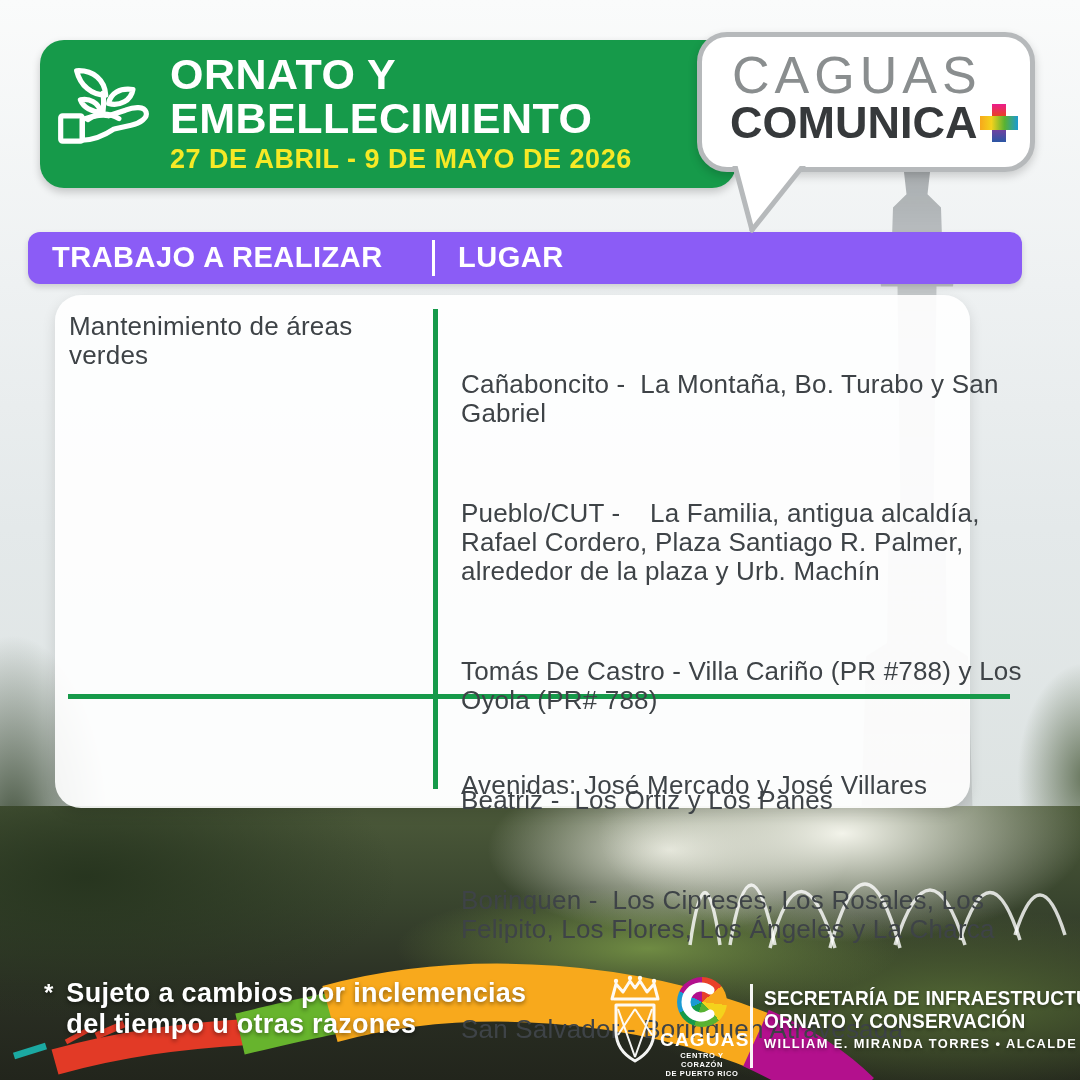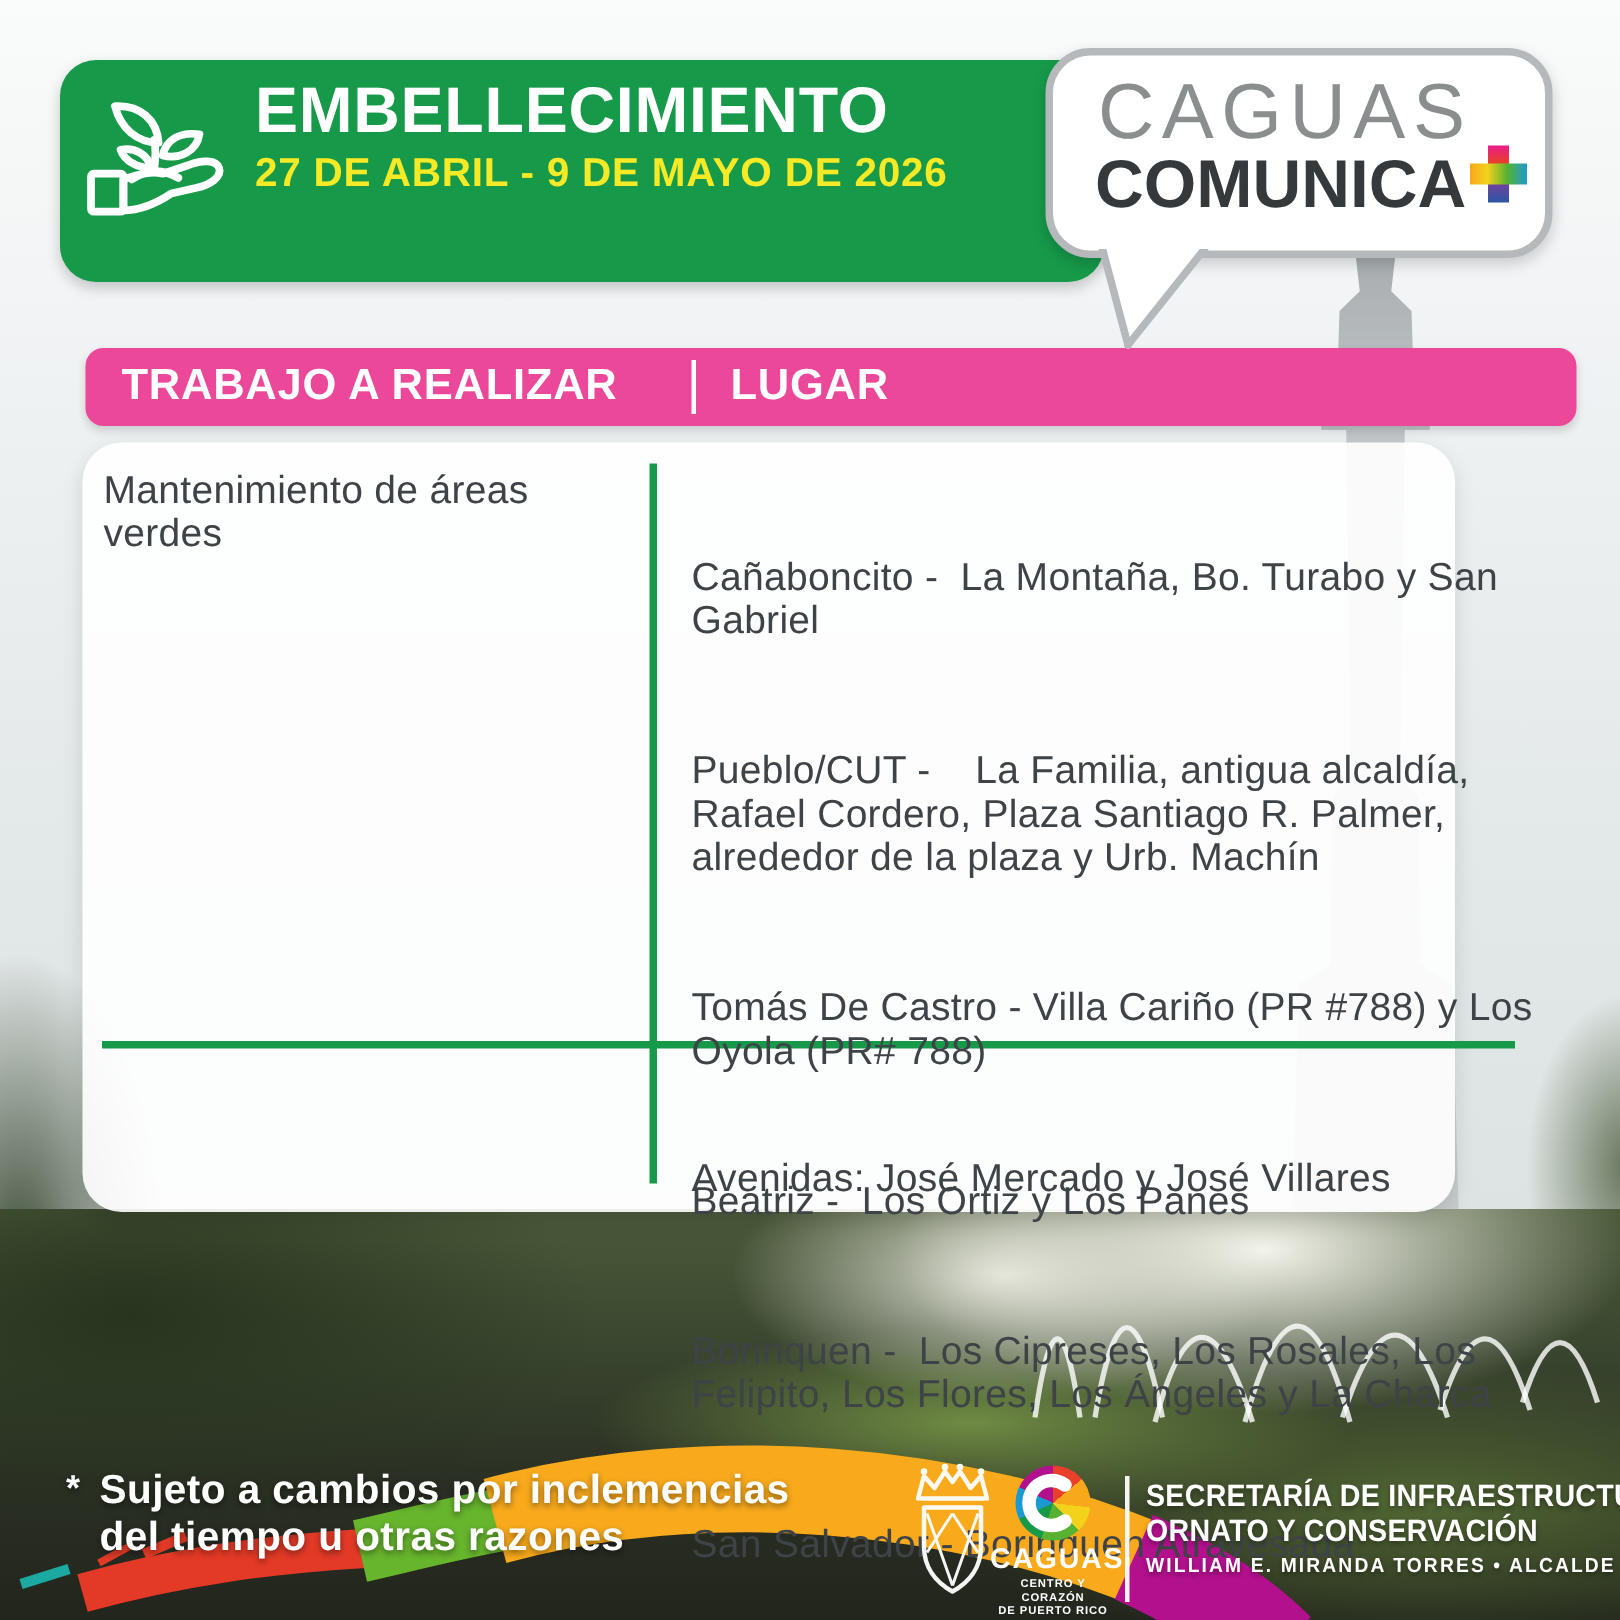--- a/index.html
+++ b/index.html
@@ -36,30 +36,30 @@
   .hdr-text{position:absolute;left:130px;top:12px;}
   .hdr-title{font-size:43px;line-height:44px;font-weight:800;color:#fff;letter-spacing:.5px;}
   .hdr-date{margin-top:4px;font-size:27px;font-weight:800;color:#f6e926;letter-spacing:.5px;}
 
   
   .bubble{position:absolute;left:697px;top:32px;width:338px;height:140px;background:#fff;
           border:5px solid #b6b9bb;border-radius:30px;box-shadow:0 4px 10px rgba(0,0,0,.18);z-index:11;}
   .bubble-tail{position:absolute;left:728px;top:166px;width:90px;height:72px;z-index:12;}
   .bub-caguas{position:absolute;left:30px;top:8px;font-size:52px;color:#8a8e8f;
               letter-spacing:5px;font-weight:400;}
-  .bub-row{position:absolute;left:28px;top:60px;display:flex;align-items:flex-start;}
+  .bub-row{position:absolute;left:28px;top:60px;display:flex;align-items:center;}
   .bub-comunica{font-size:45px;font-weight:800;color:#36393b;letter-spacing:0;}
   .plus{position:relative;width:38px;height:38px;margin-left:3px;}
   .plus::before{content:"";position:absolute;left:12px;top:0;width:14px;height:38px;
     background:linear-gradient(180deg,#ec1c8c 0%,#e8402a 30%,#7c3fa0 62%,#2b56a4 100%);}
   .plus::after{content:"";position:absolute;left:0;top:12px;width:38px;height:14px;
     background:linear-gradient(90deg,#f7a81b 0%,#f4d21c 30%,#58b232 65%,#1b9ad2 100%);}
 
   
-  .band{position:absolute;left:57px;top:232px;width:994px;height:52px;background:#ec4899;
+  .band{position:absolute;left:28px;top:232px;width:994px;height:52px;background:#8b5cf6;
         border-radius:12px;box-shadow:0 3px 6px rgba(0,0,0,.15);z-index:10;}
   .band-col1{position:absolute;left:24px;top:9px;font-size:29px;font-weight:800;color:#fff;letter-spacing:.5px;}
   .band-div{position:absolute;left:404px;top:8px;width:3px;height:36px;background:#fff;}
   .band-col2{position:absolute;left:430px;top:9px;font-size:29px;font-weight:800;color:#fff;letter-spacing:.5px;}
 
   
   .card{position:absolute;left:55px;top:295px;width:915px;height:513px;
         background:rgba(255,255,255,.90);border-radius:26px;
         box-shadow:0 5px 14px rgba(0,0,0,.12);z-index:10;}
   .vline{position:absolute;left:378px;top:14px;width:5px;height:480px;background:#169a4a;}
@@ -131,20 +131,21 @@
         <rect x="5" y="68" width="23" height="27" rx="2"></rect>
         <path d="M28,72 C40,68 48,66 56,68 L74,62 C84,58 94,58 96,64 C98,70 90,76 80,78 L62,82 C50,90 38,94 28,94 Z"></path>
         <path d="M34,72 Q50,61 67,71"></path>
         <path d="M50,64 C51,56 51,50 50,44"></path>
         <path d="M53,46 C38,46 26,36 22,20 C40,19 52,30 53,46 Z"></path>
         <path d="M56,55 C58,44 68,38 82,40 C80,52 68,58 56,55 Z"></path>
         <path d="M48,64 C38,64 29,59 26,51 C36,49 45,54 48,64 Z"></path>
       </g>
     </svg>
     <div class="hdr-text">
+      <div class="hdr-title">ORNATO Y</div>
       <div class="hdr-title">EMBELLECIMIENTO</div>
       <div class="hdr-date">27 DE ABRIL - 9 DE MAYO DE 2026</div>
     </div>
   </div>
 
   <div class="bubble">
     <div class="bub-caguas">CAGUAS</div>
     <div class="bub-row">
       <span class="bub-comunica">COMUNICA</span>
       <span class="plus"></span>

